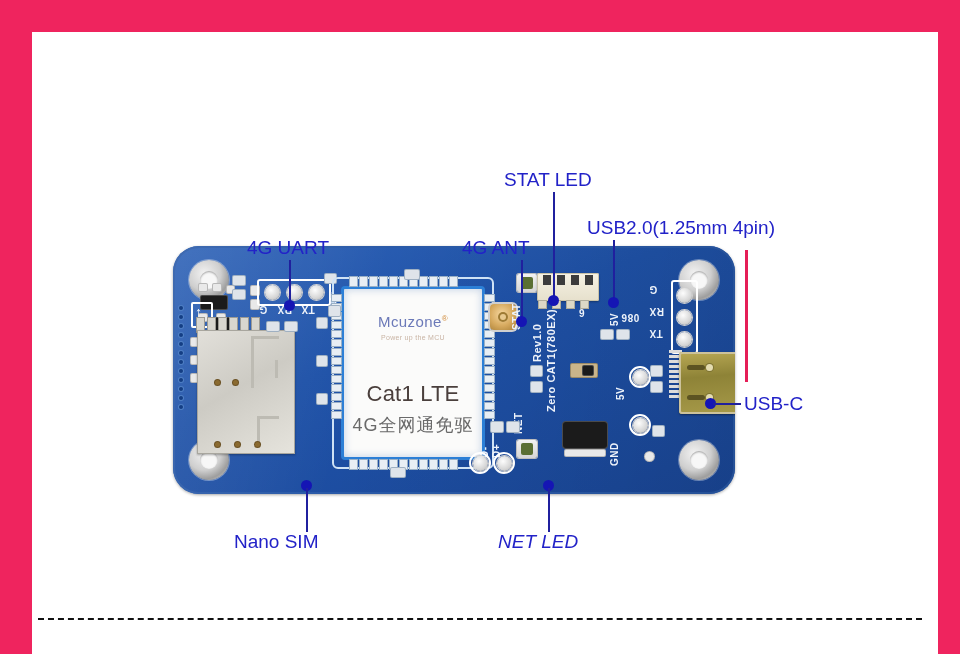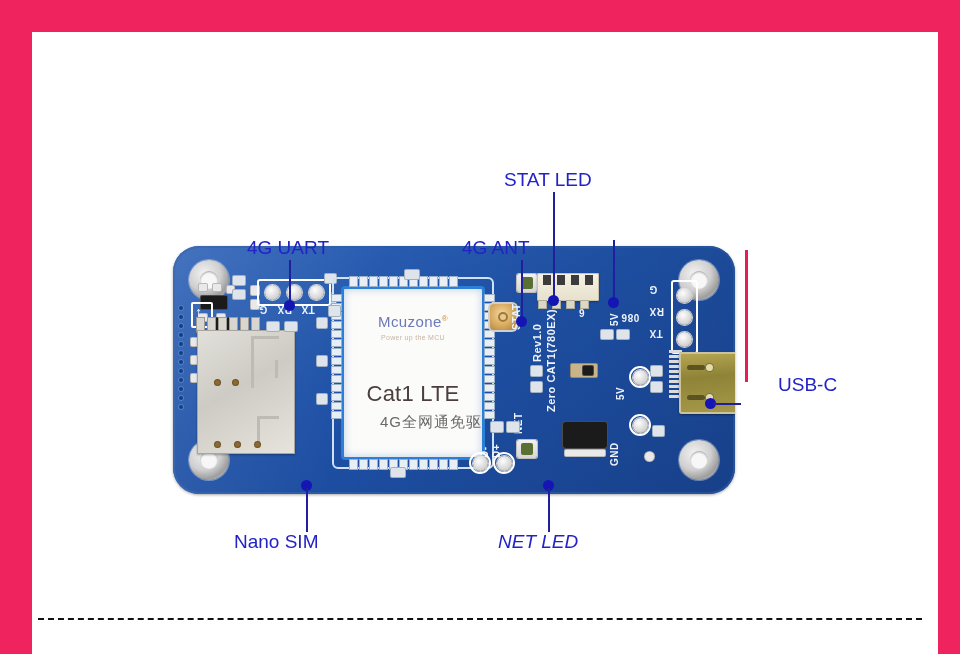--- a/index.html
+++ b/index.html
@@ -124,22 +124,22 @@
   #mod-brand sup{font-size:8px;color:#d08a3a;}
   #mod-slogan{
     position:absolute;left:0;right:0;top:45px;text-align:center;
     font-size:7px;color:#c9b4a4;letter-spacing:.3px;
   }
   #mod-title{
     position:absolute;left:0;right:0;top:92px;text-align:center;
     font-size:22px;color:#4a3f3c;letter-spacing:.2px;
   }
   #mod-sub{
-    position:absolute;left:0;right:0;top:124px;text-align:right;
-    font-size:15px;color:#6a6a6a;letter-spacing:1px;
+    position:absolute;left:0;right:0;top:124px;text-align:center;
+    font-size:18px;color:#6a6a6a;letter-spacing:1px;
   }
   
   #sim{
     position:absolute;left:24px;top:84px;width:98px;height:124px;
     background:linear-gradient(150deg,#e2e0da 0%,#cdcbc4 45%,#e6e4dd 100%);
     box-shadow:inset 0 0 0 1px #a8a69e, 0 1px 2px rgba(0,0,0,.3);
   }
   #sim .tab{position:absolute;background:#bdbbb3;}
   #sim .rivet{position:absolute;width:5px;height:5px;border-radius:50%;background:#8a6a30;box-shadow:0 0 0 1px #6b5124;}
   #sim-fingers{position:absolute;left:24px;top:72px;display:flex;gap:4px;}
@@ -457,28 +457,29 @@
   <div class="dot" style="left:252px;top:268px;"></div>
 
   <div class="callout" style="left:472px;top:138px;">STAT LED</div>
   <div class="leader v" style="left:521px;top:160px;height:107px;"></div>
   <div class="dot" style="left:516px;top:263px;"></div>
 
   <div class="callout" style="left:430px;top:206px;">4G ANT</div>
   <div class="leader v" style="left:489px;top:228px;height:62px;"></div>
   <div class="dot" style="left:484px;top:284px;"></div>
 
+  <div class="callout" style="left:555px;top:186px;">USB2.0(1.25mm 4pin)</div>
   <div class="leader v" style="left:581px;top:208px;height:62px;"></div>
   <div class="dot" style="left:576px;top:265px;"></div>
 
   <div id="choose-bar" style="left:713px;top:218px;height:132px;"></div>
 
   <div class="dot" style="left:673px;top:366px;"></div>
   <div class="leader h" style="left:681px;top:371px;width:28px;"></div>
-  <div class="callout" style="left:712px;top:343px;margin-left:34px;">USB-C</div>
+  <div class="callout" style="left:712px;top:362px;">USB-C</div>
 
   <div class="dot" style="left:269px;top:448px;"></div>
   <div class="leader v" style="left:274px;top:456px;height:44px;"></div>
   <div class="callout" style="left:202px;top:500px;">Nano SIM</div>
 
   <div class="dot" style="left:511px;top:448px;"></div>
   <div class="leader v" style="left:516px;top:456px;height:44px;"></div>
   <div class="callout" style="left:466px;top:500px;font-style:italic;">NET LED</div>
 
   <div id="divider"></div>

